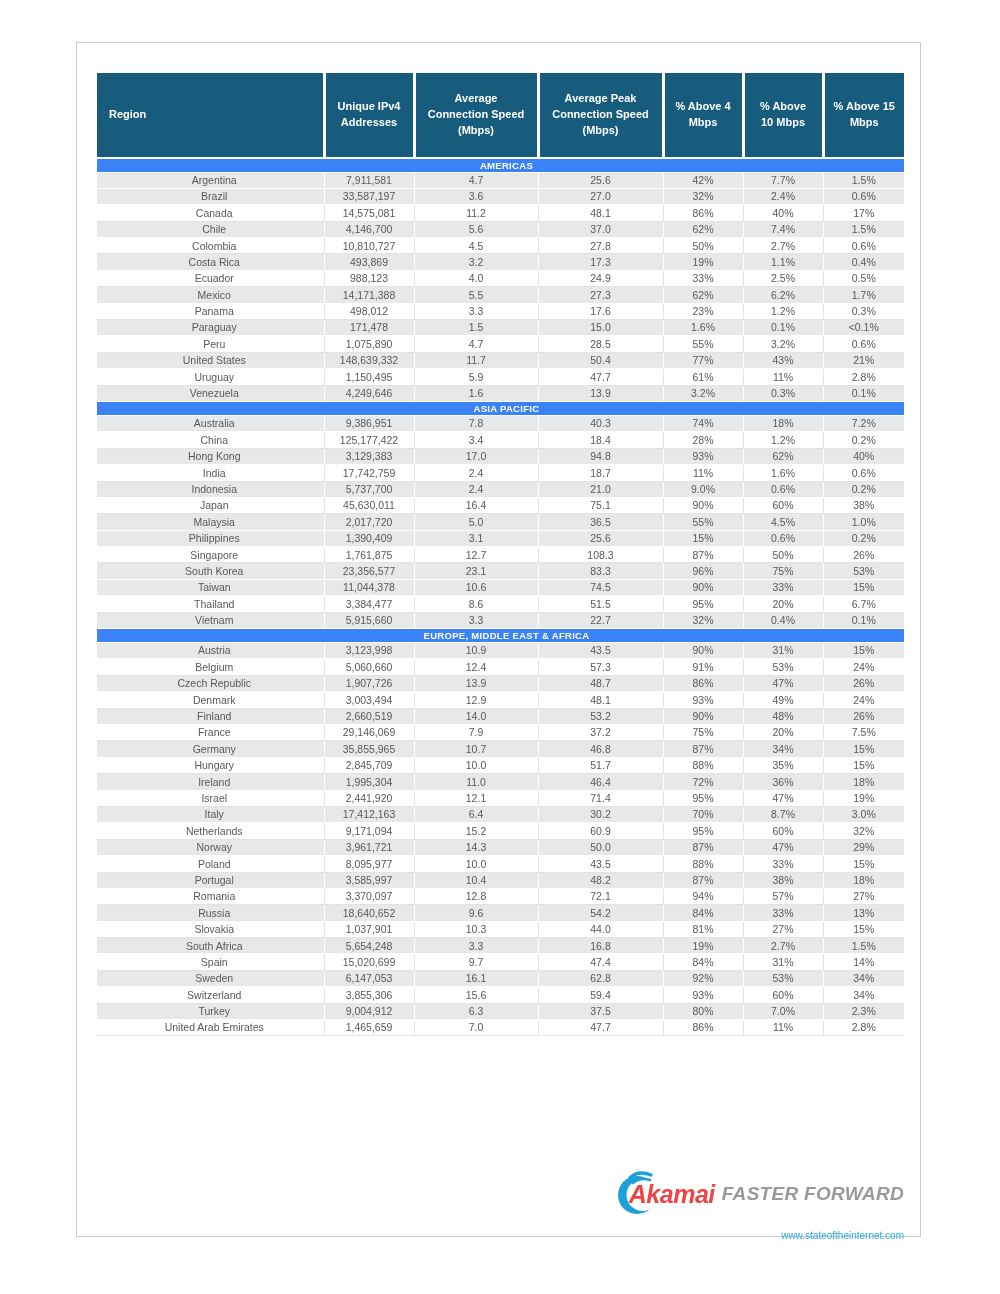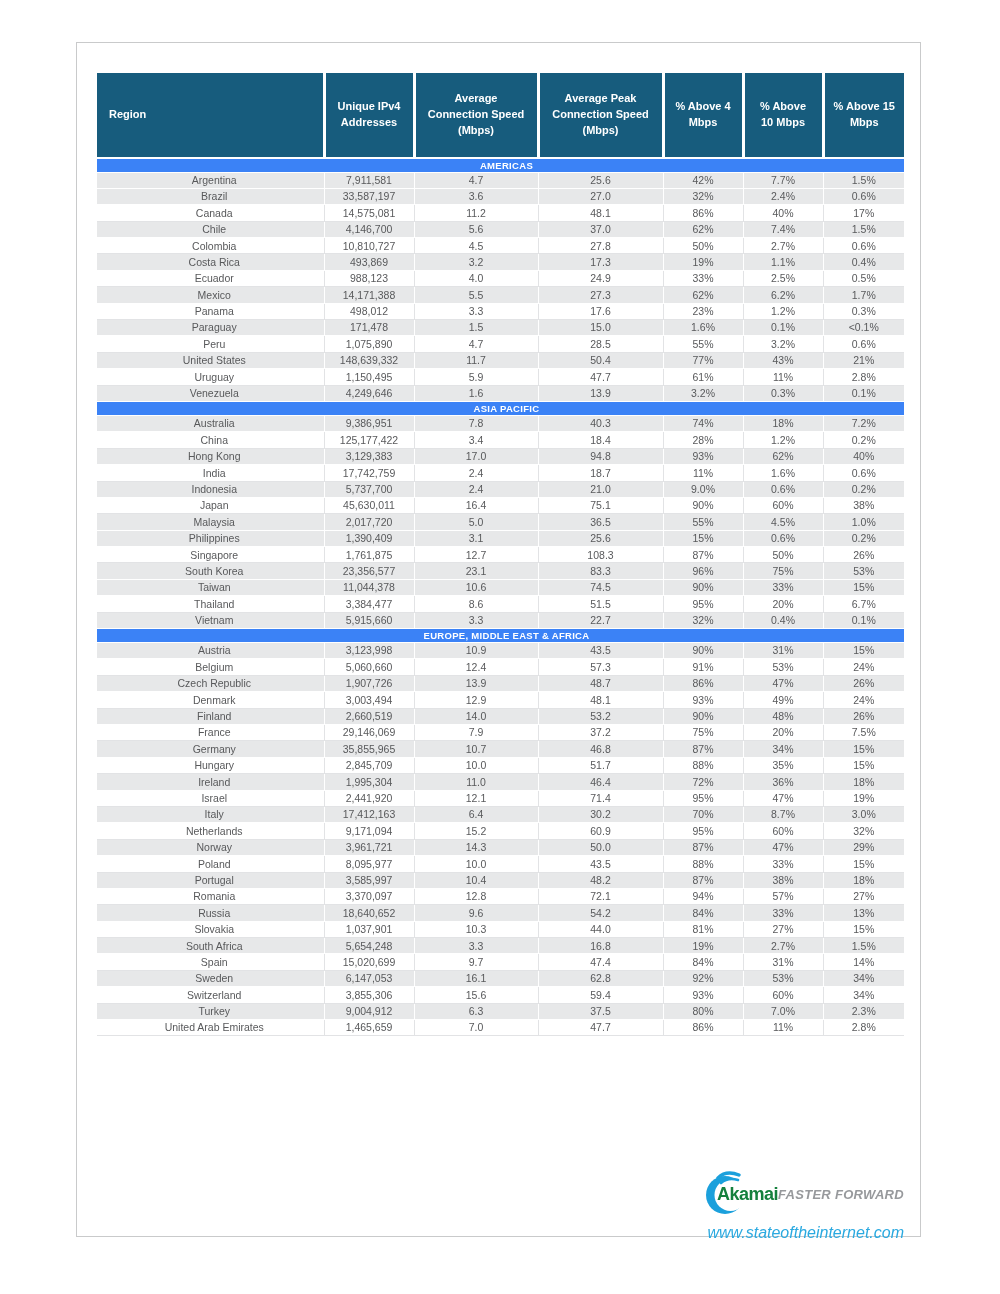--- a/index.html
+++ b/index.html
@@ -120,37 +120,38 @@
   .crescent-wrap {
     position: relative;
     width: 38px;
     height: 46px;
     z-index: 0;
   }
   .akamai-text {
     position: relative;
     z-index: 1;
     margin-left: -27px;
-    font-size: 18px;
+    font-size: 25px;
     font-weight: bold;
-    color: #15803d;
+    font-style: italic;
+    color: #ef4444;
     letter-spacing: -0.5px;
   }
   .tagline-text {
-    font-size: 13px;
+    margin-left: 7px;
+    font-size: 19px;
     font-style: italic;
     font-weight: bold;
     color: #97999c;
     letter-spacing: 0.3px;
   }
   .footer-url {
-    font-size: 16px;
-    font-style: italic;
+    font-size: 10px;
     color: #2aa9e0;
-    margin-top: 7px;
+    margin-top: 13px;
   }
 </style>
 </head>
 <body>
 
 <div class="canvas">
   <div class="page">
 
     <div class="table-wrap">
       <table class="report">

